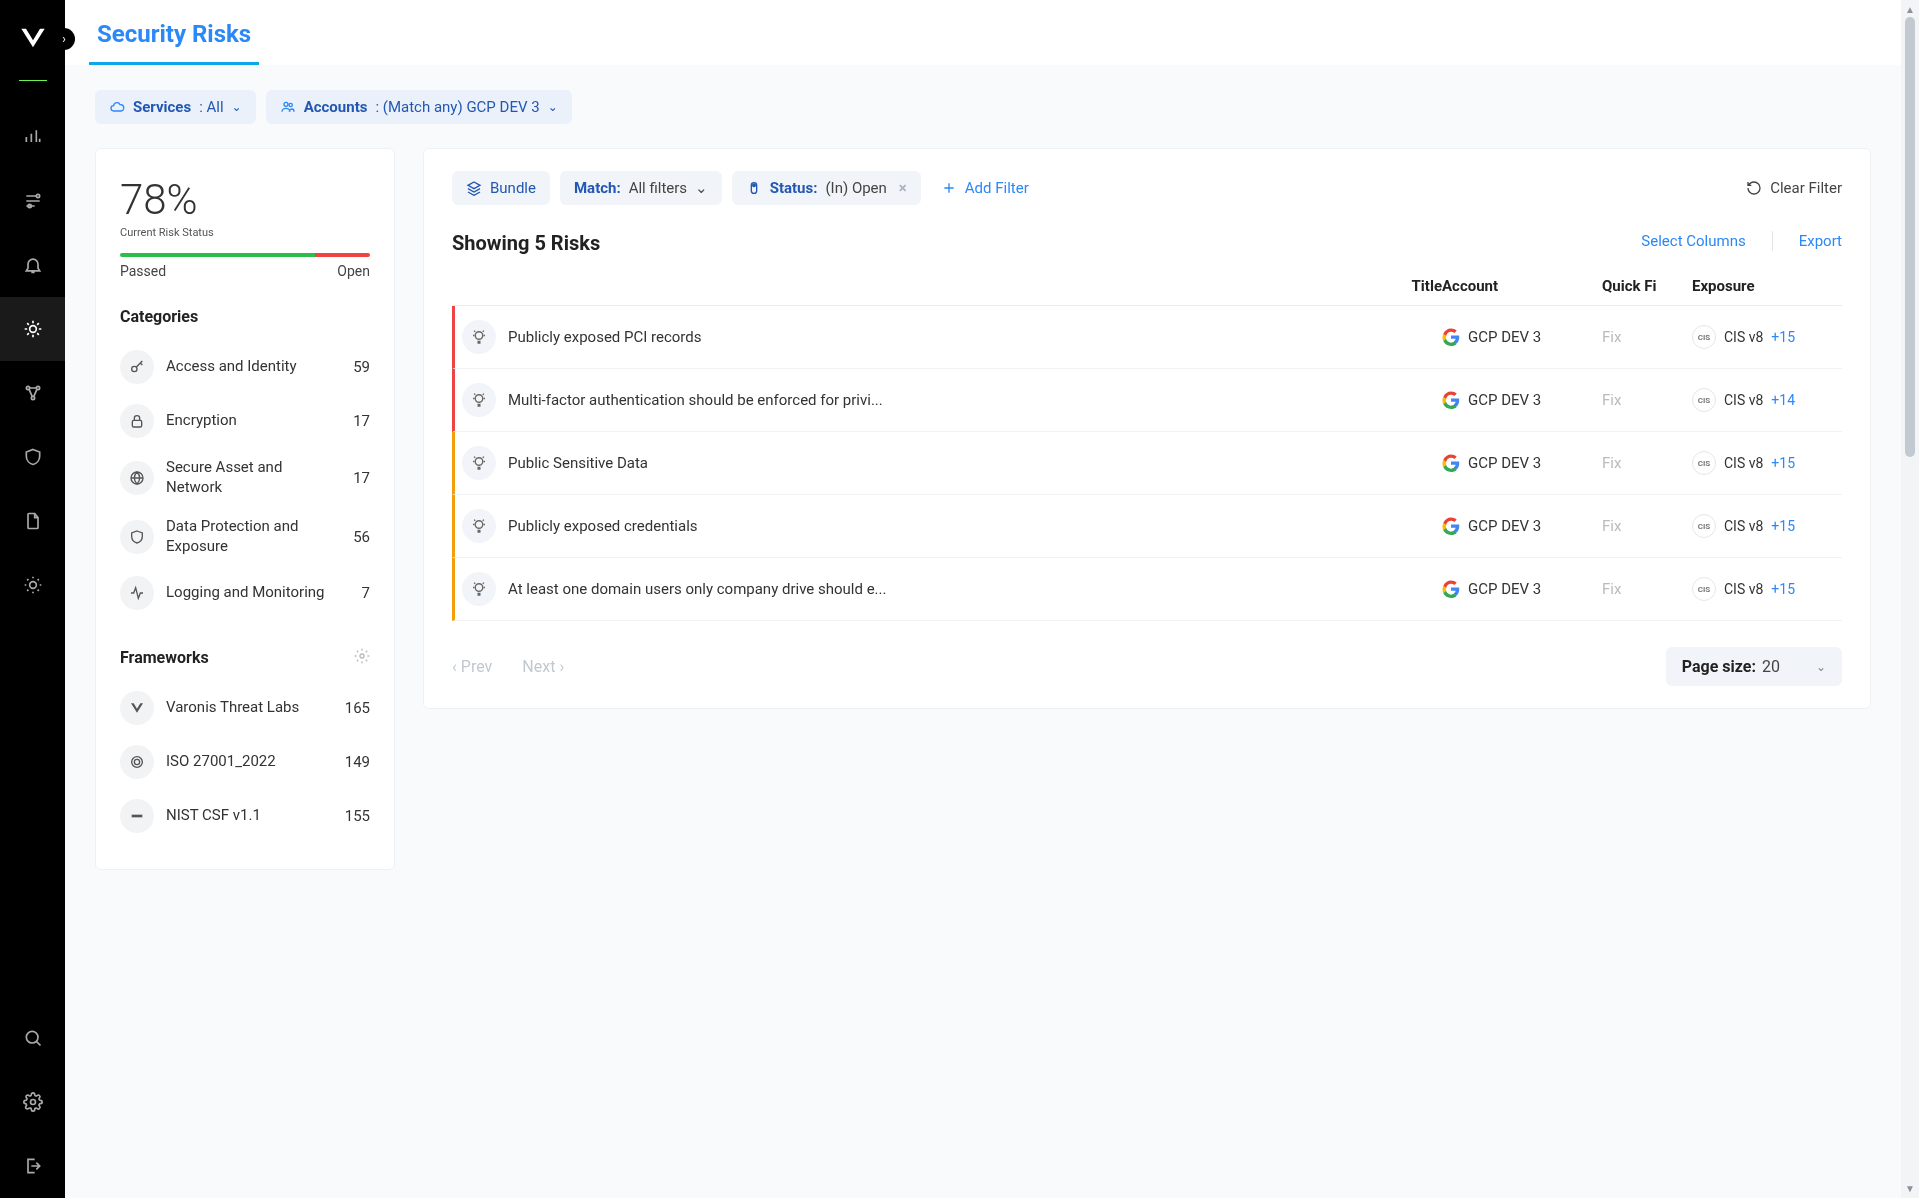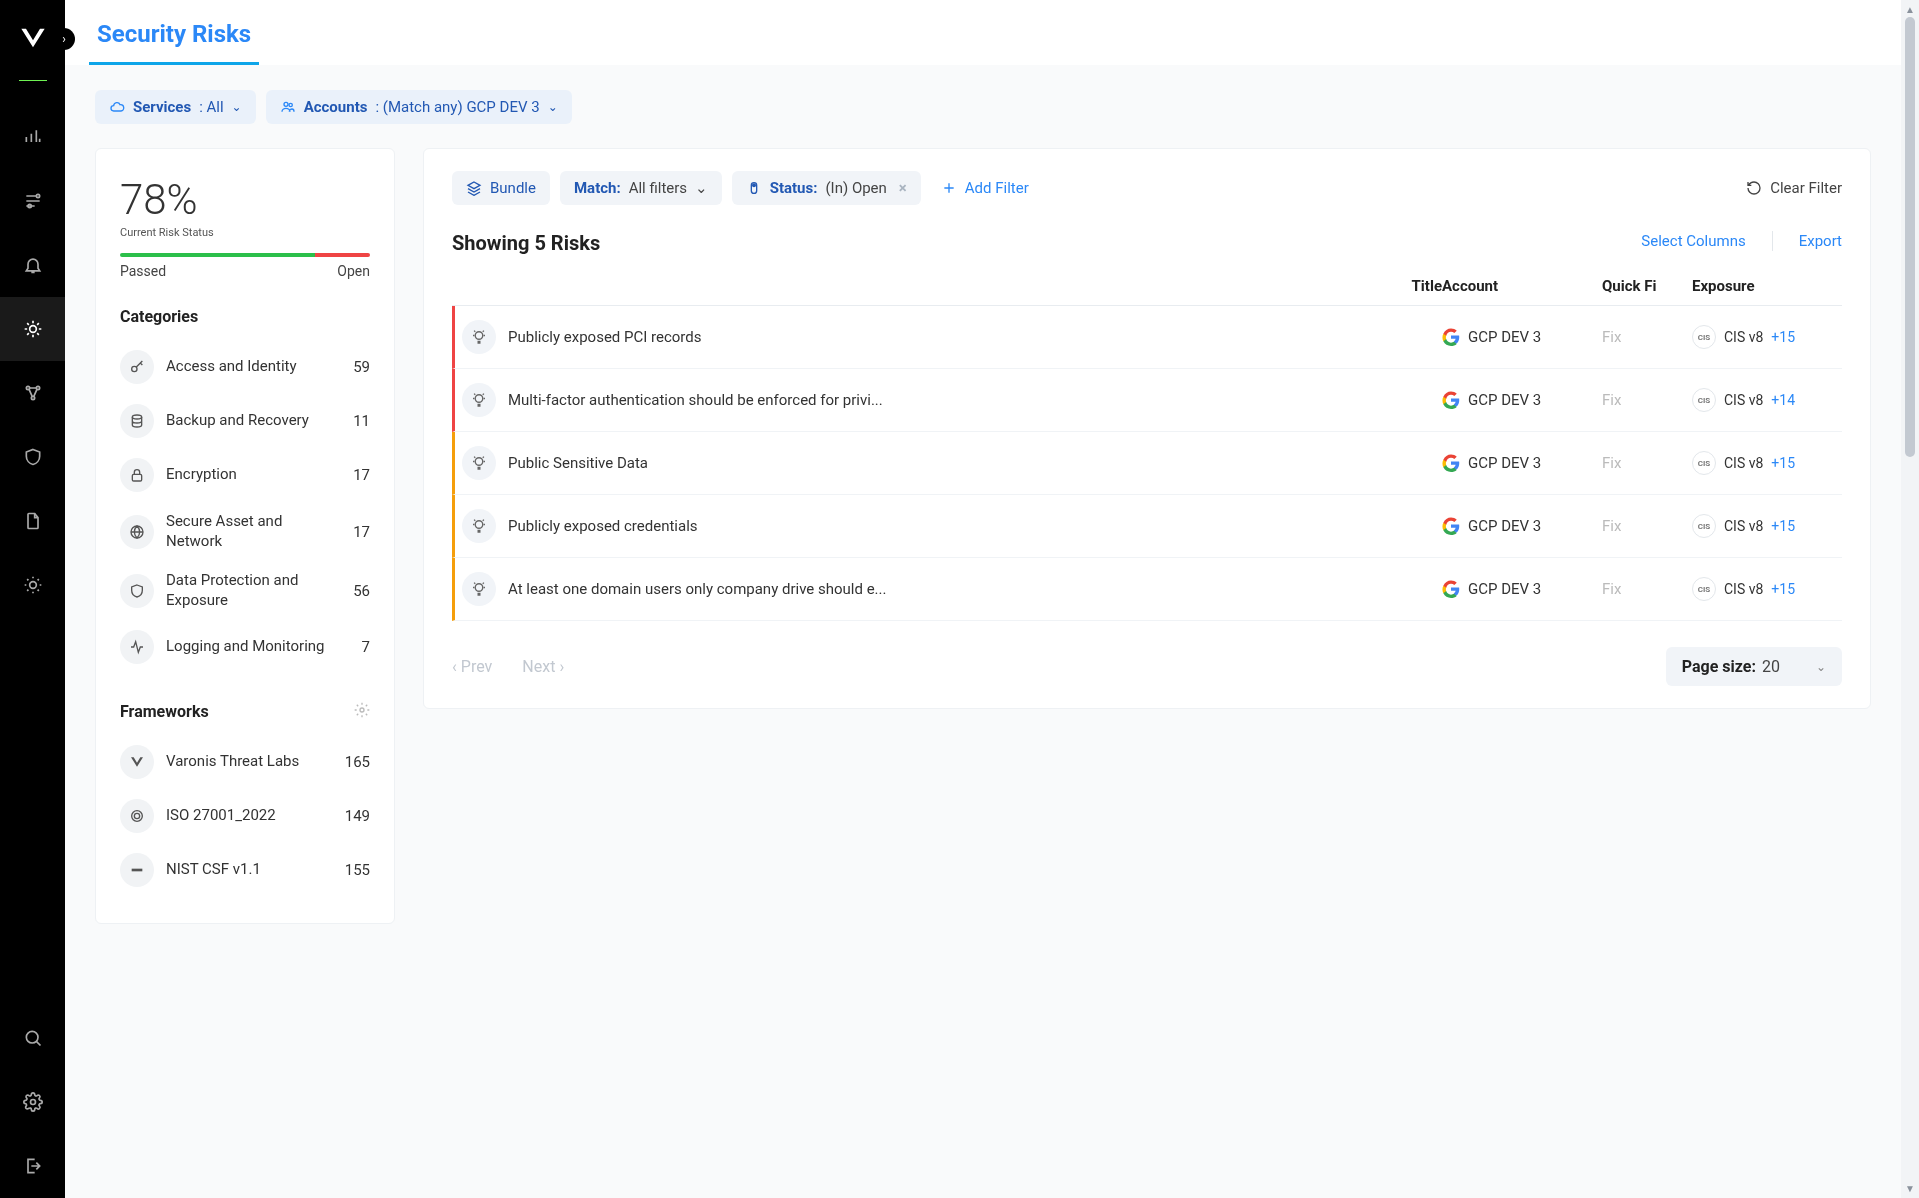--- a/index.html
+++ b/index.html
@@ -240,30 +240,20 @@
                     <circle cx="8" cy="15" r="4"></circle>
                     <path d="M11 12l9-9M17 6l3 3"></path>
                   </svg>
                 </div>
     <div class="cat-label">Access and Identity</div>
     <div class="cat-count">59</div>
               </div>
               <div class="cat-row">
                 <div class="cat-icon">
                   <svg viewBox="0 0 24 24" fill="none" stroke="currentColor" stroke-width="2">
-                    <ellipse cx="12" cy="6" rx="7" ry="3"></ellipse>
-                    <path d="M5 6v12c0 1.7 3.1 3 7 3s7-1.3 7-3V6M5 12c0 1.7 3.1 3 7 3s7-1.3 7-3"></path>
-                  </svg>
-                </div>
-    <div class="cat-label">Backup and Recovery</div>
-    <div class="cat-count">11</div>
-              </div>
-              <div class="cat-row">
-                <div class="cat-icon">
-                  <svg viewBox="0 0 24 24" fill="none" stroke="currentColor" stroke-width="2">
                     <rect x="5" y="11" width="14" height="10" rx="2"></rect>
                     <path d="M8 11V8a4 4 0 018 0v3"></path>
                   </svg>
                 </div>
     <div class="cat-label">Encryption</div>
     <div class="cat-count">17</div>
               </div>
               <div class="cat-row">
                 <div class="cat-icon">
                   <svg viewBox="0 0 24 24" fill="none" stroke="currentColor" stroke-width="2">

